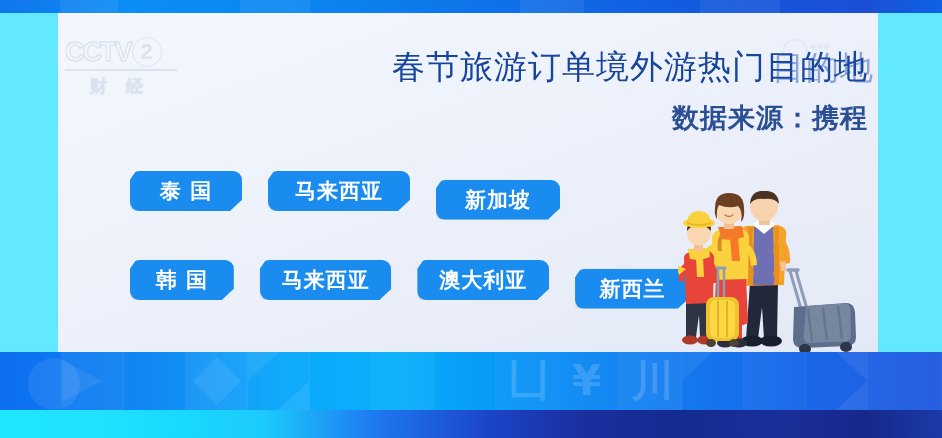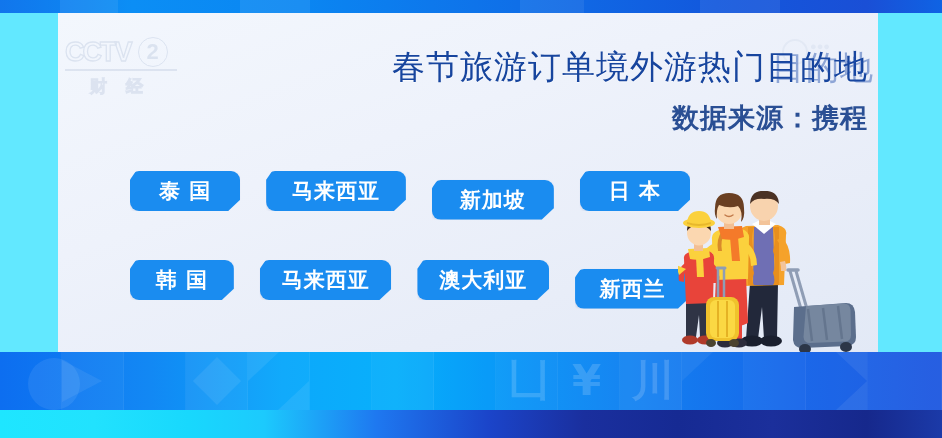--- a/index.html
+++ b/index.html
@@ -80,21 +80,21 @@
     width:120px; height:62px;
     opacity:.55;
   }
   .cctv-logo .cctv-text {
     font-size:27px; font-weight:bold; letter-spacing:-2px;
     color:transparent;
     -webkit-text-stroke:1.3px #c9d4e6;
     font-family:"Liberation Sans",sans-serif;
     line-height:1;
   }
-  .cctv-logo .cctv-row { display:flex; align-items:center; gap:7px; }
+  .cctv-logo .cctv-row { display:flex; align-items:center; gap:1px; }
   .cctv-logo .two {
     display:inline-flex; align-items:center; justify-content:center;
     width:30px; height:30px;
     border:1.3px solid #c9d4e6; border-radius:15px;
     font-size:22px; font-weight:bold; color:#c9d4e6;
   }
   .cctv-logo .underline {
     width:112px; height:1.5px; background:#ccd6e7; margin-top:2px;
   }
   .cctv-logo .sub {
@@ -219,23 +219,20 @@
       <div class="pill-row row1">
         <div class="pill w2 gap-a">
           <span class="pill-label">泰 国</span>
         </div>
         <div class="pill w4 gap-a">
           <span class="pill-label">马来西亚</span>
         </div>
         <div class="pill w3 gap-a">
           <span class="pill-label">新加坡</span>
         </div>
-        <div class="pill w2">
-          <span class="pill-label">日 本</span>
-        </div>
       </div>
 
       <div class="pill-row row2">
         <div class="pill w2 gap-a">
           <span class="pill-label">韩 国</span>
         </div>
         <div class="pill w4 gap-a">
           <span class="pill-label">马来西亚</span>
         </div>
         <div class="pill w4 gap-a">

